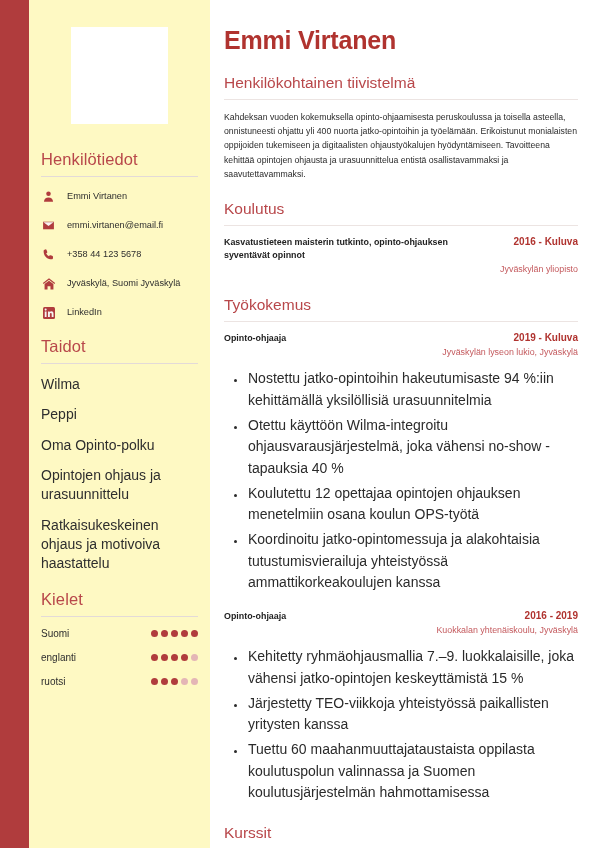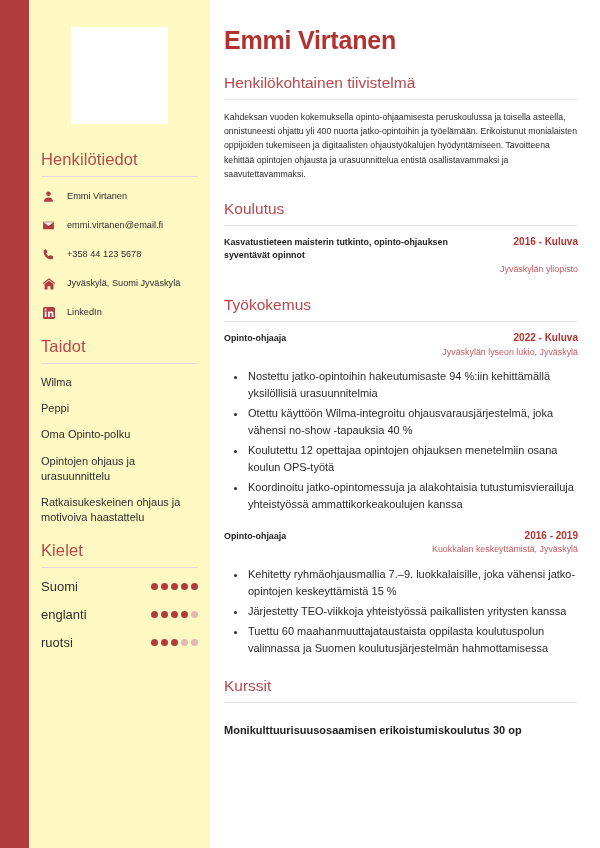--- a/index.html
+++ b/index.html
@@ -84,36 +84,36 @@
   .contact-icon svg { display: block; fill: #b03c3d; }
   .contact-text {
     font-size: 9.2px;
     color: #2e2e2e;
     line-height: 1.25;
     word-break: break-word;
   }
 
   
   .skill-item {
-    font-size: 11px;
+    font-size: 14px;
     color: #2e2e2e;
     line-height: 1.38;
     margin-bottom: 11px;
   }
   .skill-item:last-child { margin-bottom: 0; }
 
   
   .lang-row {
     display: flex;
     align-items: center;
     justify-content: space-between;
     margin-bottom: 13px;
   }
   .lang-name {
-    font-size: 13px;
+    font-size: 10px;
     color: #2e2e2e;
   }
   .dots { display: flex; gap: 3px; }
   .dot {
     width: 7px;
     height: 7px;
     border-radius: 50%;
     background: #e4b6b6;
   }
   .dot.on { background: #b03c3d; }
@@ -184,21 +184,21 @@
     line-height: 1.5;
     margin-top: 1px;
     text-align: right;
   }
   .entry-bullets {
     list-style: disc;
     margin: 9px 0 0 0;
     padding-left: 22px;
   }
   .entry-bullets li {
-    font-size: 11px;
+    font-size: 14px;
     color: #2b2b2b;
     line-height: 1.55;
     margin-bottom: 3px;
     padding-left: 2px;
   }
   .entry-bullets li::marker { font-size: 9px; }
 
   .gap-lg { height: 16px; }
   .gap-md { height: 12px; }
   .gap-sm { height: 9px; }
@@ -351,39 +351,39 @@
 
     <div class="gap-lg"></div>
 
     <section class="main-section">
       <div class="main-heading">Työkokemus</div>
       <div class="main-rule"></div>
 
       <div class="entry">
         <div class="entry-head">
           <div class="entry-title">Opinto-ohjaaja</div>
-          <div class="entry-date">2022 - Kuluva</div>
+          <div class="entry-date">2019 - Kuluva</div>
         </div>
         <div class="entry-org">Jyväskylän lyseon lukio, Jyväskylä</div>
         <ul class="entry-bullets">
           <li>Nostettu jatko-opintoihin hakeutumisaste 94 %:iin kehittämällä yksilöllisiä urasuunnitelmia</li>
           <li>Otettu käyttöön Wilma-integroitu ohjausvarausjärjestelmä, joka vähensi no-show -tapauksia 40 %</li>
           <li>Koulutettu 12 opettajaa opintojen ohjauksen menetelmiin osana koulun OPS-työtä</li>
           <li>Koordinoitu jatko-opintomessuja ja alakohtaisia tutustumisvierailuja yhteistyössä ammattikorkeakoulujen kanssa</li>
         </ul>
       </div>
 
       <div class="gap-md"></div>
 
       <div class="entry">
         <div class="entry-head">
           <div class="entry-title">Opinto-ohjaaja</div>
           <div class="entry-date">2016 - 2019</div>
         </div>
-        <div class="entry-org">Kuokkalan keskeyttämistä, Jyväskylä</div>
+        <div class="entry-org">Kuokkalan yhtenäiskoulu, Jyväskylä</div>
         <ul class="entry-bullets">
           <li>Kehitetty ryhmäohjausmallia 7.–9. luokkalaisille, joka vähensi jatko-opintojen keskeyttämistä 15 %</li>
           <li>Järjestetty TEO-viikkoja yhteistyössä paikallisten yritysten kanssa</li>
           <li>Tuettu 60 maahanmuuttajataustaista oppilasta koulutuspolun valinnassa ja Suomen koulutusjärjestelmän hahmottamisessa</li>
         </ul>
       </div>
     </section>
 
     <div class="gap-lg"></div>
 

